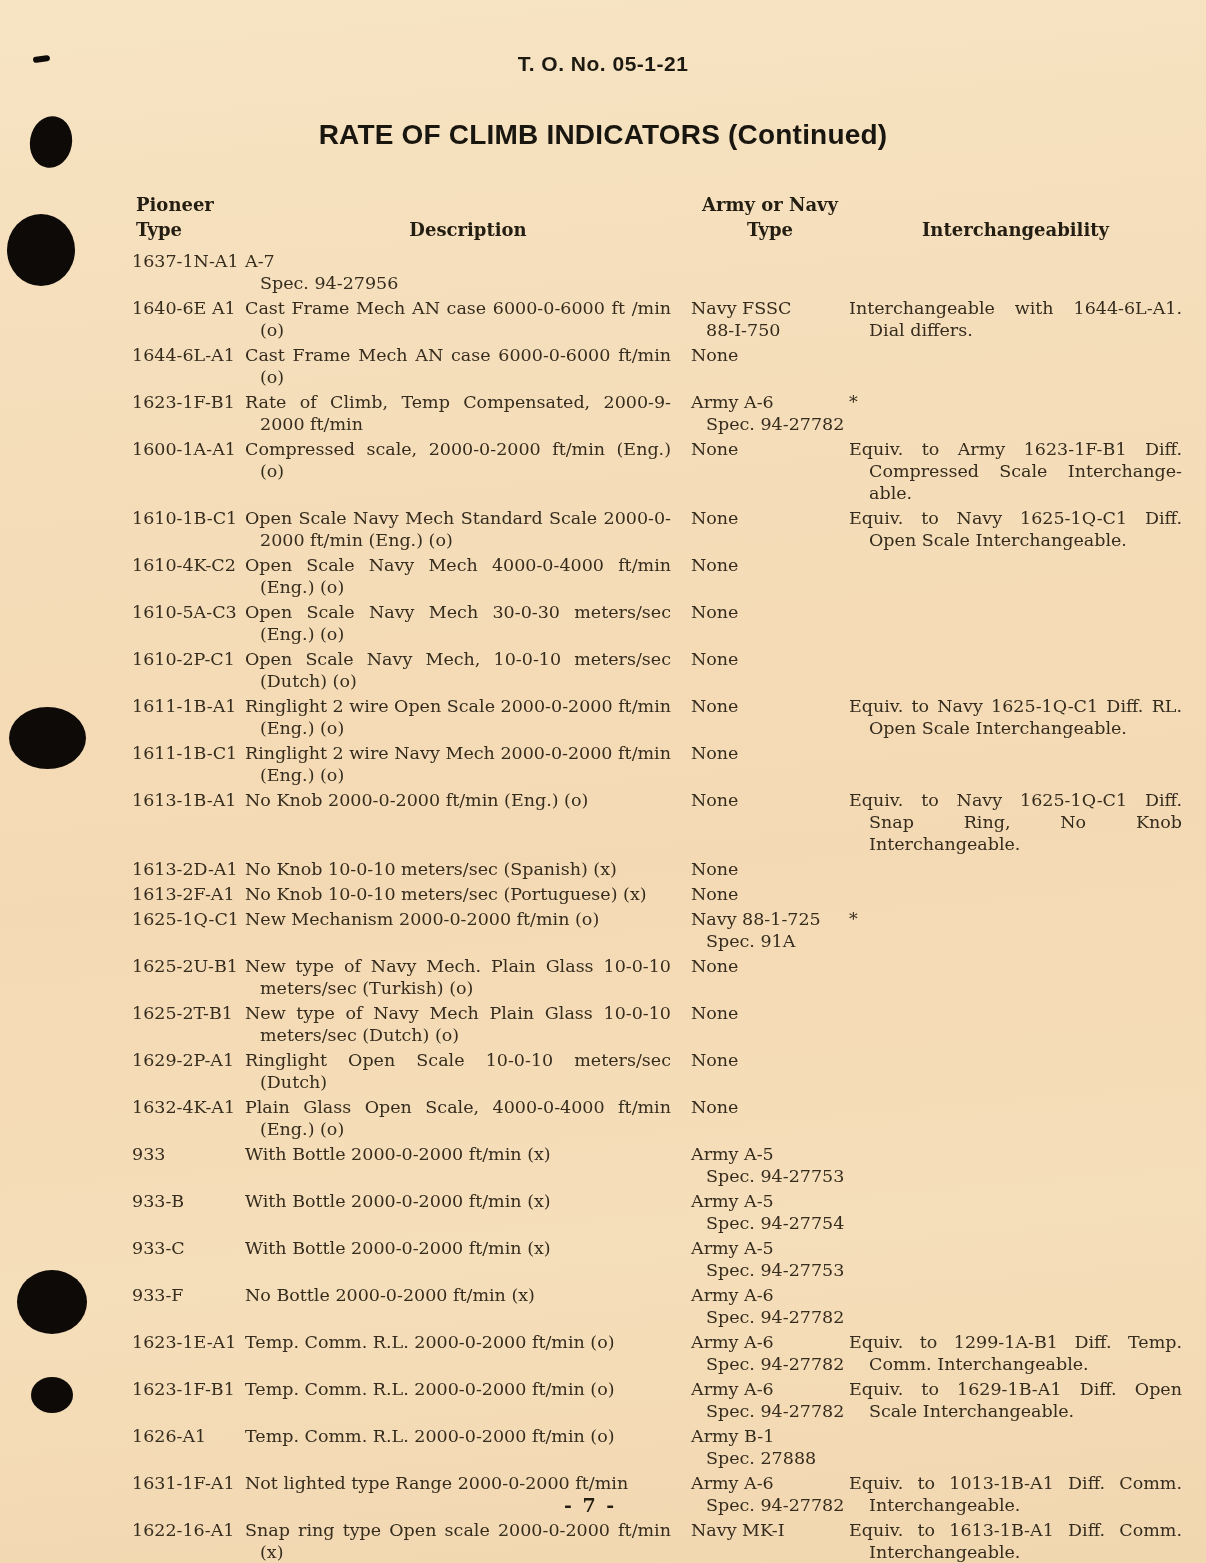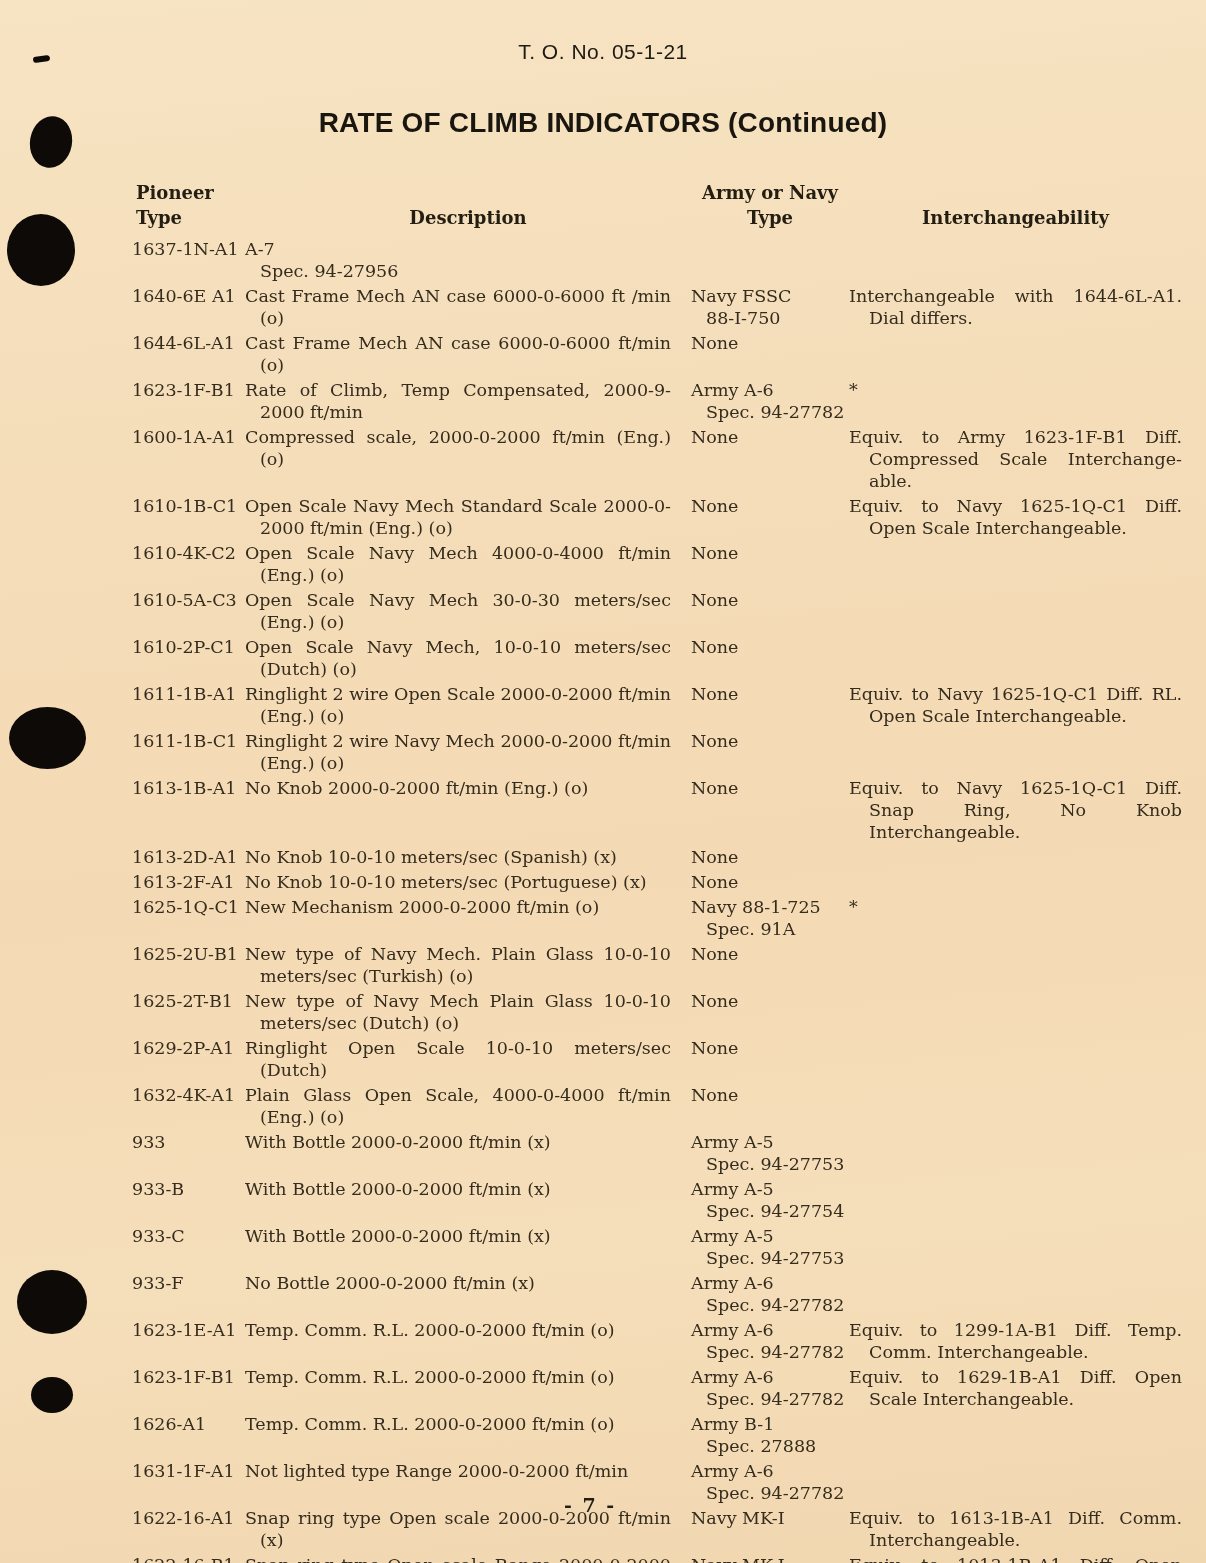--- a/index.html
+++ b/index.html
@@ -7,23 +7,23 @@
     position:relative;
     width:1206px;height:1563px;
     overflow:hidden;
     background:linear-gradient(175deg,#f7e4c3 0%,#f5debb 22%,#f4dab4 55%,#f5deba 78%,#f1d7b0 100%);
     font-family:"DejaVu Serif","Liberation Serif",serif;
     color:#352c1e;
   }
   .hole{position:absolute;background:#0d0a08;border-radius:50%;}
   .hole.dash{border-radius:3px;transform:rotate(-8deg);}
   .doc-number{
-    margin:0;padding-top:40px;text-align:center;
+    margin:12px;padding-top:40px;text-align:center;
     font-family:"Liberation Sans","DejaVu Sans",sans-serif;
-    font-weight:400;font-size:21px;letter-spacing:.5px;color:#1d1a12;
+    font-weight:700;font-size:21px;letter-spacing:.5px;color:#1d1a12;
   }
   .title{
     margin:43px 0 0 0;text-align:center;
     font-family:"Liberation Sans","DejaVu Sans",sans-serif;
     font-weight:700;font-size:28px;letter-spacing:.2px;color:#191610;
   }
   .grid{
     display:grid;
     grid-template-columns:137px 446px 158px 1fr;
     padding:0 24px 0 108px;
@@ -329,20 +329,21 @@
       <div class="cell interch-cell"></div>
     </div>
 
     <div class="grid row">
       <div class="cell pioneer-cell">1631-1F-A1</div>
       <div class="cell description-cell">Not lighted type Range 2000-0-2000 ft/min</div>
       <div class="cell type-cell">
           <div class="type-line">Army A-6</div>
           <div class="spec-line">Spec. 94-27782</div>
         </div>
+      <div class="cell interch-cell">Equiv. to 1013-1B-A1 Diff. Comm. Interchangeable.</div>
     </div>
 
     <div class="grid row">
       <div class="cell pioneer-cell">1622-16-A1</div>
       <div class="cell description-cell">Snap ring type Open scale 2000-0-2000 ft/min (x)</div>
       <div class="cell type-cell">
           <div class="type-line">Navy MK-I</div>
         </div>
       <div class="cell interch-cell">Equiv. to 1613-1B-A1 Diff. Comm. Interchangeable.</div>
     </div>

